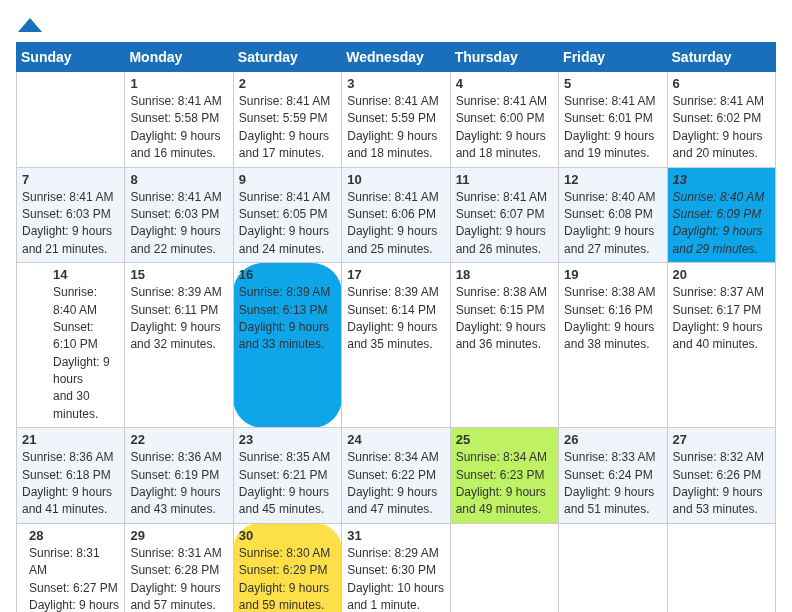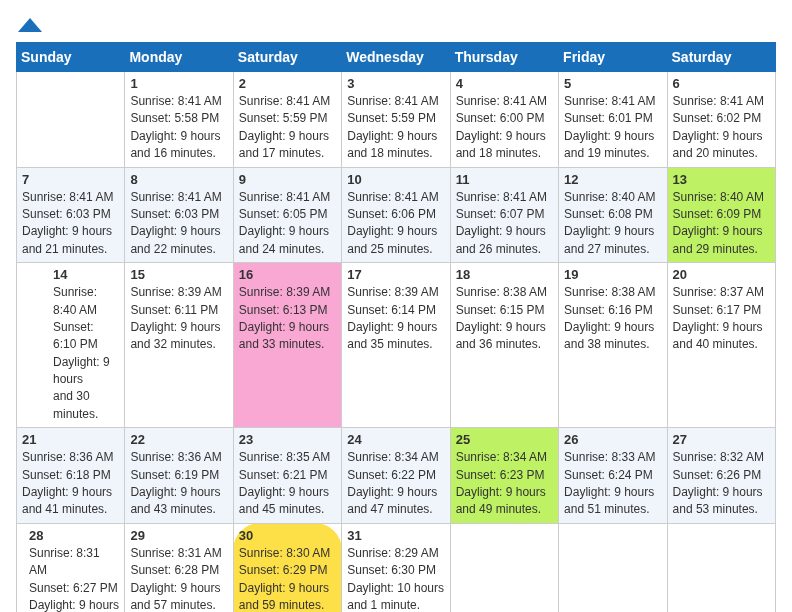--- a/index.html
+++ b/index.html
@@ -165,35 +165,35 @@
           <div class="day-info">Sunrise: 8:41 AM<br>Sunset: 6:06 PM<br>Daylight: 9 hours<br>and 25 minutes.</div>
         </td>
         <td style="background: rgb(240, 245, 251);">
           <span class="day-num">11</span>
           <div class="day-info">Sunrise: 8:41 AM<br>Sunset: 6:07 PM<br>Daylight: 9 hours<br>and 26 minutes.</div>
         </td>
         <td style="background: rgb(240, 245, 251);">
           <span class="day-num">12</span>
           <div class="day-info">Sunrise: 8:40 AM<br>Sunset: 6:08 PM<br>Daylight: 9 hours<br>and 27 minutes.</div>
         </td>
-        <td style="background: #bef264;">
+        <td style="background: #0ea5e9; font-style: italic;">
           <span class="day-num">13</span>
           <div class="day-info">Sunrise: 8:40 AM<br>Sunset: 6:09 PM<br>Daylight: 9 hours<br>and 29 minutes.</div>
         </td>
       </tr>
       <tr>
         <td style="background: rgb(255, 255, 255); padding-left: 36px;">
           <span class="day-num">14</span>
           <div class="day-info">Sunrise: 8:40 AM<br>Sunset: 6:10 PM<br>Daylight: 9 hours<br>and 30 minutes.</div>
         </td>
         <td style="background: rgb(255, 255, 255);">
           <span class="day-num">15</span>
           <div class="day-info">Sunrise: 8:39 AM<br>Sunset: 6:11 PM<br>Daylight: 9 hours<br>and 32 minutes.</div>
         </td>
-        <td style="background: #f9a8d4;">
+        <td style="background: #0ea5e9; border-radius: 30px;">
           <span class="day-num">16</span>
           <div class="day-info">Sunrise: 8:39 AM<br>Sunset: 6:13 PM<br>Daylight: 9 hours<br>and 33 minutes.</div>
         </td>
         <td style="background: rgb(255, 255, 255);">
           <span class="day-num">17</span>
           <div class="day-info">Sunrise: 8:39 AM<br>Sunset: 6:14 PM<br>Daylight: 9 hours<br>and 35 minutes.</div>
         </td>
         <td style="background: rgb(255, 255, 255);">
           <span class="day-num">18</span>
           <div class="day-info">Sunrise: 8:38 AM<br>Sunset: 6:15 PM<br>Daylight: 9 hours<br>and 36 minutes.</div>

